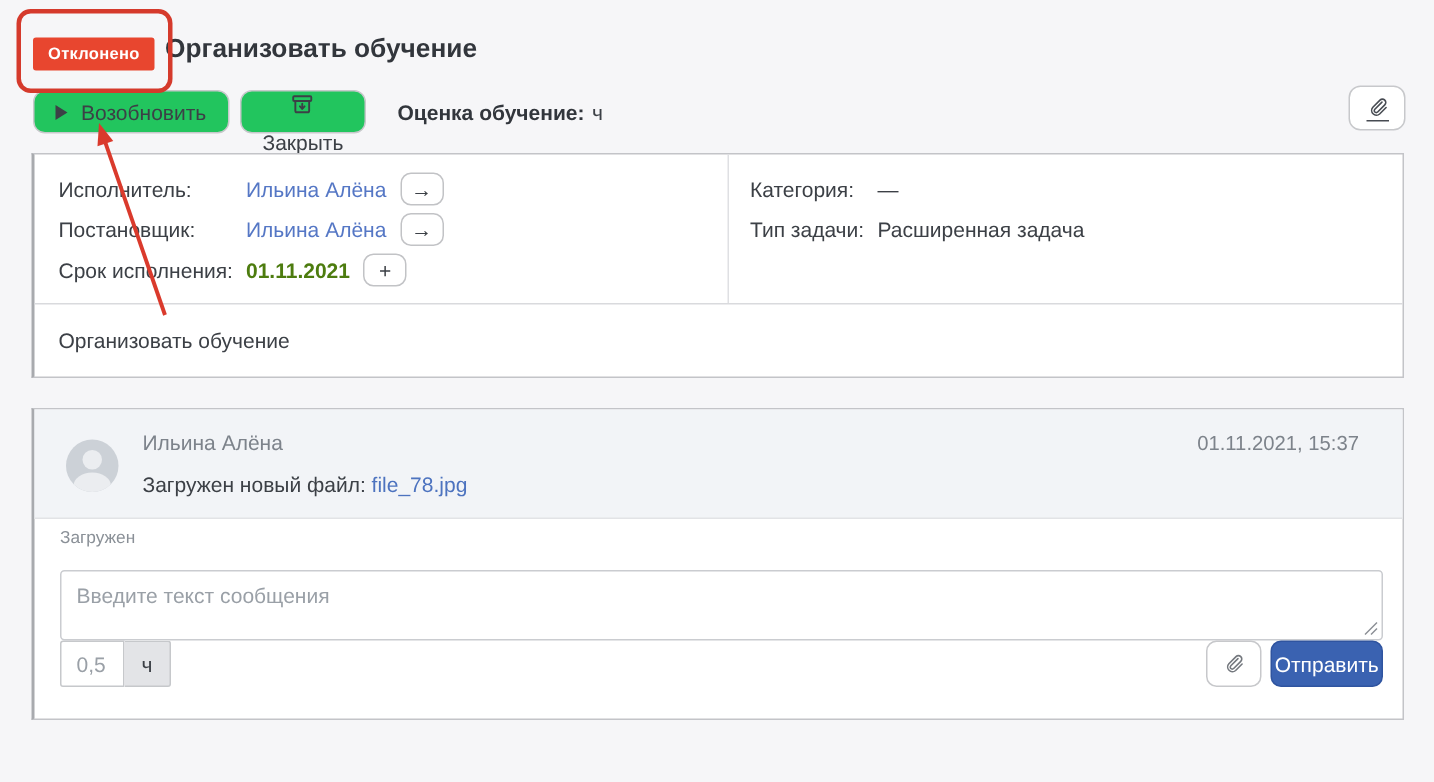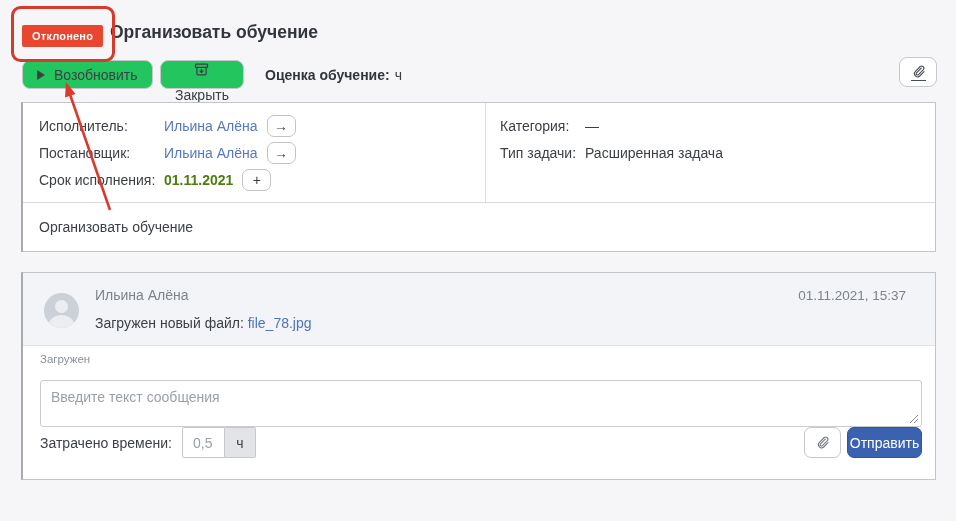--- a/index.html
+++ b/index.html
@@ -235,21 +235,20 @@
     <div class="msg-label">Загружен</div>
 
     <div class="msg-box">
       <textarea placeholder="Введите текст сообщения" style=""></textarea>
       <svg class="resize-handle" width="10" height="10" viewBox="0 0 10 10">
         <path d="M9 1 L1 9 M9 5 L5 9" stroke="#8c9096" stroke-width="1" fill="none"></path>
       </svg>
     </div>
 
     <div class="spent-row">
-      <span class="spent-label">Затрачено времени:</span>
       <input class="spent-input" placeholder="0,5" style="">
       <span class="spent-unit">ч</span>
     </div>
 
     <div class="attach-bottom">
       <span style="display:flex;">
         <svg width="15" height="15" viewBox="0 0 24 24" fill="none" stroke="#74787e" stroke-width="1.7" stroke-linecap="round">
           <path d="M16.5 6.5l-7.6 7.6a2.1 2.1 0 0 0 3 3l7.6-7.6a3.6 3.6 0 0 0-5.1-5.1l-7.6 7.6a5.1 5.1 0 0 0 7.2 7.2l6.9-6.9"></path>
         </svg>
       </span>

